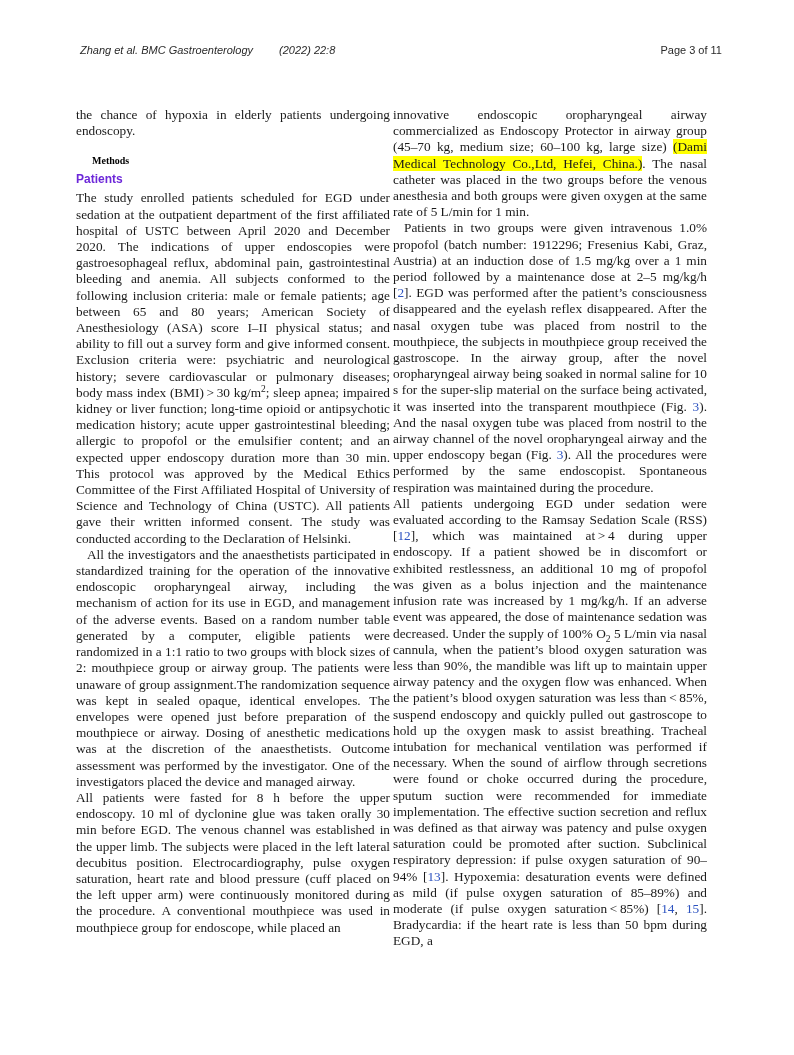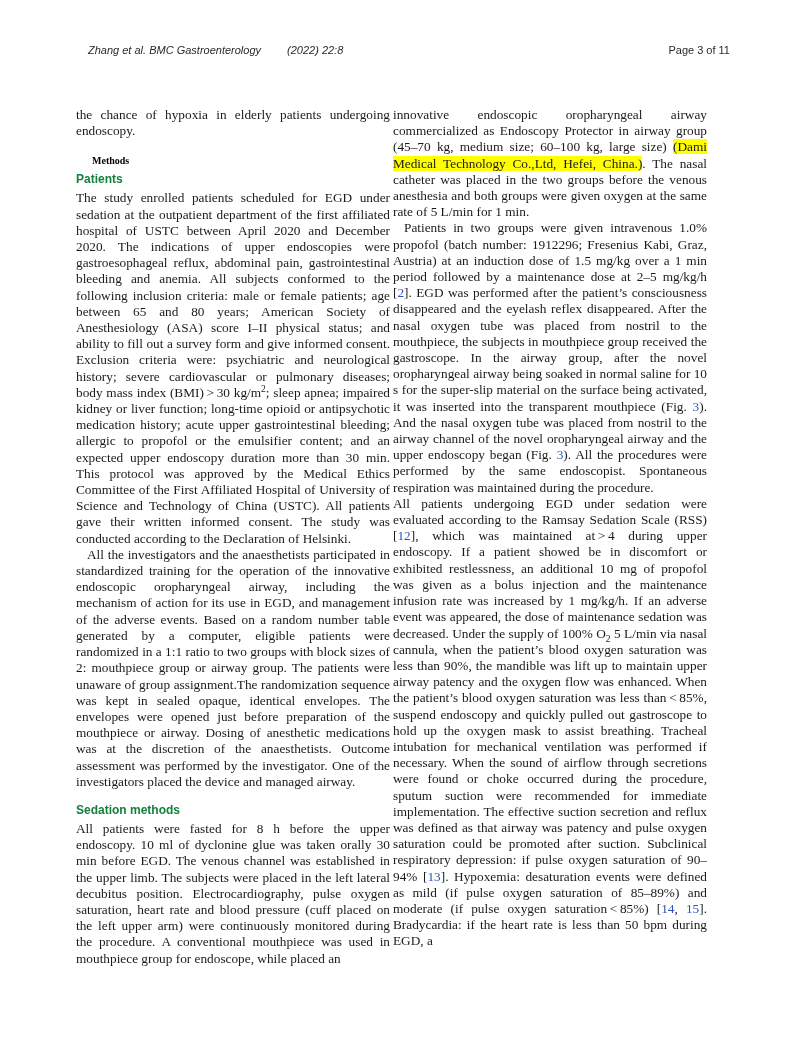--- a/index.html
+++ b/index.html
@@ -5,21 +5,21 @@
   html,body{margin:0;padding:0;background:#ffffff;}
   .page{
     position:relative;
     width:794px;height:1055px;
     background:#ffffff;
     overflow:hidden;
     font-family:"Liberation Serif",serif;
     color:#1a1a1a;
   }
   .header{
-    position:absolute;left:88px;top:44px;width:642px;
+    position:absolute;left:80px;top:44px;width:642px;
     display:flex;justify-content:space-between;align-items:baseline;
     font-family:"Liberation Sans",sans-serif;
     font-size:11px;color:#2a2a2a;
   }
   .header-left{font-style:italic;}
   .header-citation{margin-left:26px;font-style:italic;}
   .columns{
     position:absolute;left:76px;top:107px;width:642px;
     display:flex;gap:3px;
   }
@@ -32,21 +32,21 @@
   }
   .body-p.indent{text-indent:11px;}
   .sec-heading{
     font-family:Liberation Serif, serif;
     font-size:10px;line-height:18px;font-weight:700;
     margin:13px 16px 2px;color:#000;
   }
   .sub-heading{
     font-family:"Liberation Sans",sans-serif;
     font-size:12px;line-height:15px;font-weight:700;
-    margin:13px 0 3px;color:#15803d;
+    margin:13px 0 3px;color:#6d28d9;
   }
   .sec-heading + .sub-heading{margin-top:1px;}
   .hl{background:var(--hl-color,#ffff00);}
   .cite{color:var(--link-color,#2c52c0);cursor:pointer;}
   .body-p sup,.body-p sub{font-size:9.5px;line-height:0;}
 </style>
 </head>
 <body>
 
 <div class="page">
@@ -57,21 +57,20 @@
     <div>Page 3 of 11</div>
   </div>
 
   <div class="columns">
     <div class="col">
         <p class="body-p">the chance of hypoxia in elderly patients undergoing endoscopy.</p>
         <h1 class="sec-heading">Methods</h1>
         <h2 class="sub-heading">Patients</h2>
         <p class="body-p">The study enrolled patients scheduled for EGD under sedation at the outpatient department of the first affiliated hospital of USTC between April 2020 and December 2020. The indications of upper endoscopies were gastroesophageal reflux, abdominal pain, gastrointestinal bleeding and anemia. All subjects conformed to the following inclusion criteria: male or female patients; age between 65 and 80 years; American Society of Anesthesiology (ASA) score I–II physical status; and ability to fill out a survey form and give informed consent. Exclusion criteria were: psychiatric and neurological history; severe cardiovascular or pulmonary diseases; body mass index (BMI) &gt; 30 kg/m<sup>2</sup>; sleep apnea; impaired kidney or liver function; long-time opioid or antipsychotic medication history; acute upper gastrointestinal bleeding; allergic to propofol or the emulsifier content; and an expected upper endoscopy duration more than 30 min. This protocol was approved by the Medical Ethics Committee of the First Affiliated Hospital of University of Science and Technology of China (USTC). All patients gave their written informed consent. The study was conducted according to the Declaration of Helsinki.</p>
         <p class="body-p indent">All the investigators and the anaesthetists participated in standardized training for the operation of the innovative endoscopic oropharyngeal airway, including the mechanism of action for its use in EGD, and management of the adverse events. Based on a random number table generated by a computer, eligible patients were randomized in a 1:1 ratio to two groups with block sizes of 2: mouthpiece group or airway group. The patients were unaware of group assignment.The randomization sequence was kept in sealed opaque, identical envelopes. The envelopes were opened just before preparation of the mouthpiece or airway. Dosing of anesthetic medications was at the discretion of the anaesthetists. Outcome assessment was performed by the investigator. One of the investigators placed the device and managed airway.</p>
-        <h2 class="sub-heading">Sedation methods</h2>
         <p class="body-p">All patients were fasted for 8 h before the upper endoscopy. 10 ml of dyclonine glue was taken orally 30 min before EGD. The venous channel was established in the upper limb. The subjects were placed in the left lateral decubitus position. Electrocardiography, pulse oxygen saturation, heart rate and blood pressure (cuff placed on the left upper arm) were continuously monitored during the procedure. A conventional mouthpiece was used in mouthpiece group for endoscope, while placed an</p>
       </div>
     <div class="col">
         <p class="body-p">innovative endoscopic oropharyngeal airway commercialized as Endoscopy Protector in airway group (45–70 kg, medium size; 60–100 kg, large size) <span class="hl">(Dami Medical Technology Co.,Ltd, Hefei, China.)</span>. The nasal catheter was placed in the two groups before the venous anesthesia and both groups were given oxygen at the same rate of 5 L/min for 1 min.</p>
         <p class="body-p indent">Patients in two groups were given intravenous 1.0% propofol (batch number: 1912296; Fresenius Kabi, Graz, Austria) at an induction dose of 1.5 mg/kg over a 1 min period followed by a maintenance dose at 2–5 mg/kg/h [<span class="cite">2</span>]. EGD was performed after the patient’s consciousness disappeared and the eyelash reflex disappeared. After the nasal oxygen tube was placed from nostril to the mouthpiece, the subjects in mouthpiece group received the gastroscope. In the airway group, after the novel oropharyngeal airway being soaked in normal saline for 10 s for the super-slip material on the surface being activated, it was inserted into the transparent mouthpiece (Fig. <span class="cite">3</span>). And the nasal oxygen tube was placed from nostril to the airway channel of the novel oropharyngeal airway and the upper endoscopy began (Fig. <span class="cite">3</span>). All the procedures were performed by the same endoscopist. Spontaneous respiration was maintained during the procedure.</p>
         <p class="body-p">All patients undergoing EGD under sedation were evaluated according to the Ramsay Sedation Scale (RSS) [<span class="cite">12</span>], which was maintained at &gt; 4 during upper endoscopy. If a patient showed be in discomfort or exhibited restlessness, an additional 10 mg of propofol was given as a bolus injection and the maintenance infusion rate was increased by 1 mg/kg/h. If an adverse event was appeared, the dose of maintenance sedation was decreased. Under the supply of 100% O<sub>2</sub> 5 L/min via nasal cannula, when the patient’s blood oxygen saturation was less than 90%, the mandible was lift up to maintain upper airway patency and the oxygen flow was enhanced. When the patient’s blood oxygen saturation was less than &lt; 85%, suspend endoscopy and quickly pulled out gastroscope to hold up the oxygen mask to assist breathing. Tracheal intubation for mechanical ventilation was performed if necessary. When the sound of airflow through secretions were found or choke occurred during the procedure, sputum suction were recommended for immediate implementation. The effective suction secretion and reflux was defined as that airway was patency and pulse oxygen saturation could be promoted after suction. Subclinical respiratory depression: if pulse oxygen saturation of 90–94% [<span class="cite">13</span>]. Hypoxemia: desaturation events were defined as mild (if pulse oxygen saturation of 85–89%) and moderate (if pulse oxygen saturation &lt; 85%) [<span class="cite">14</span>, <span class="cite">15</span>]. Bradycardia: if the heart rate is less than 50 bpm during EGD, a</p>
       </div>
   </div>
 </div>
 

